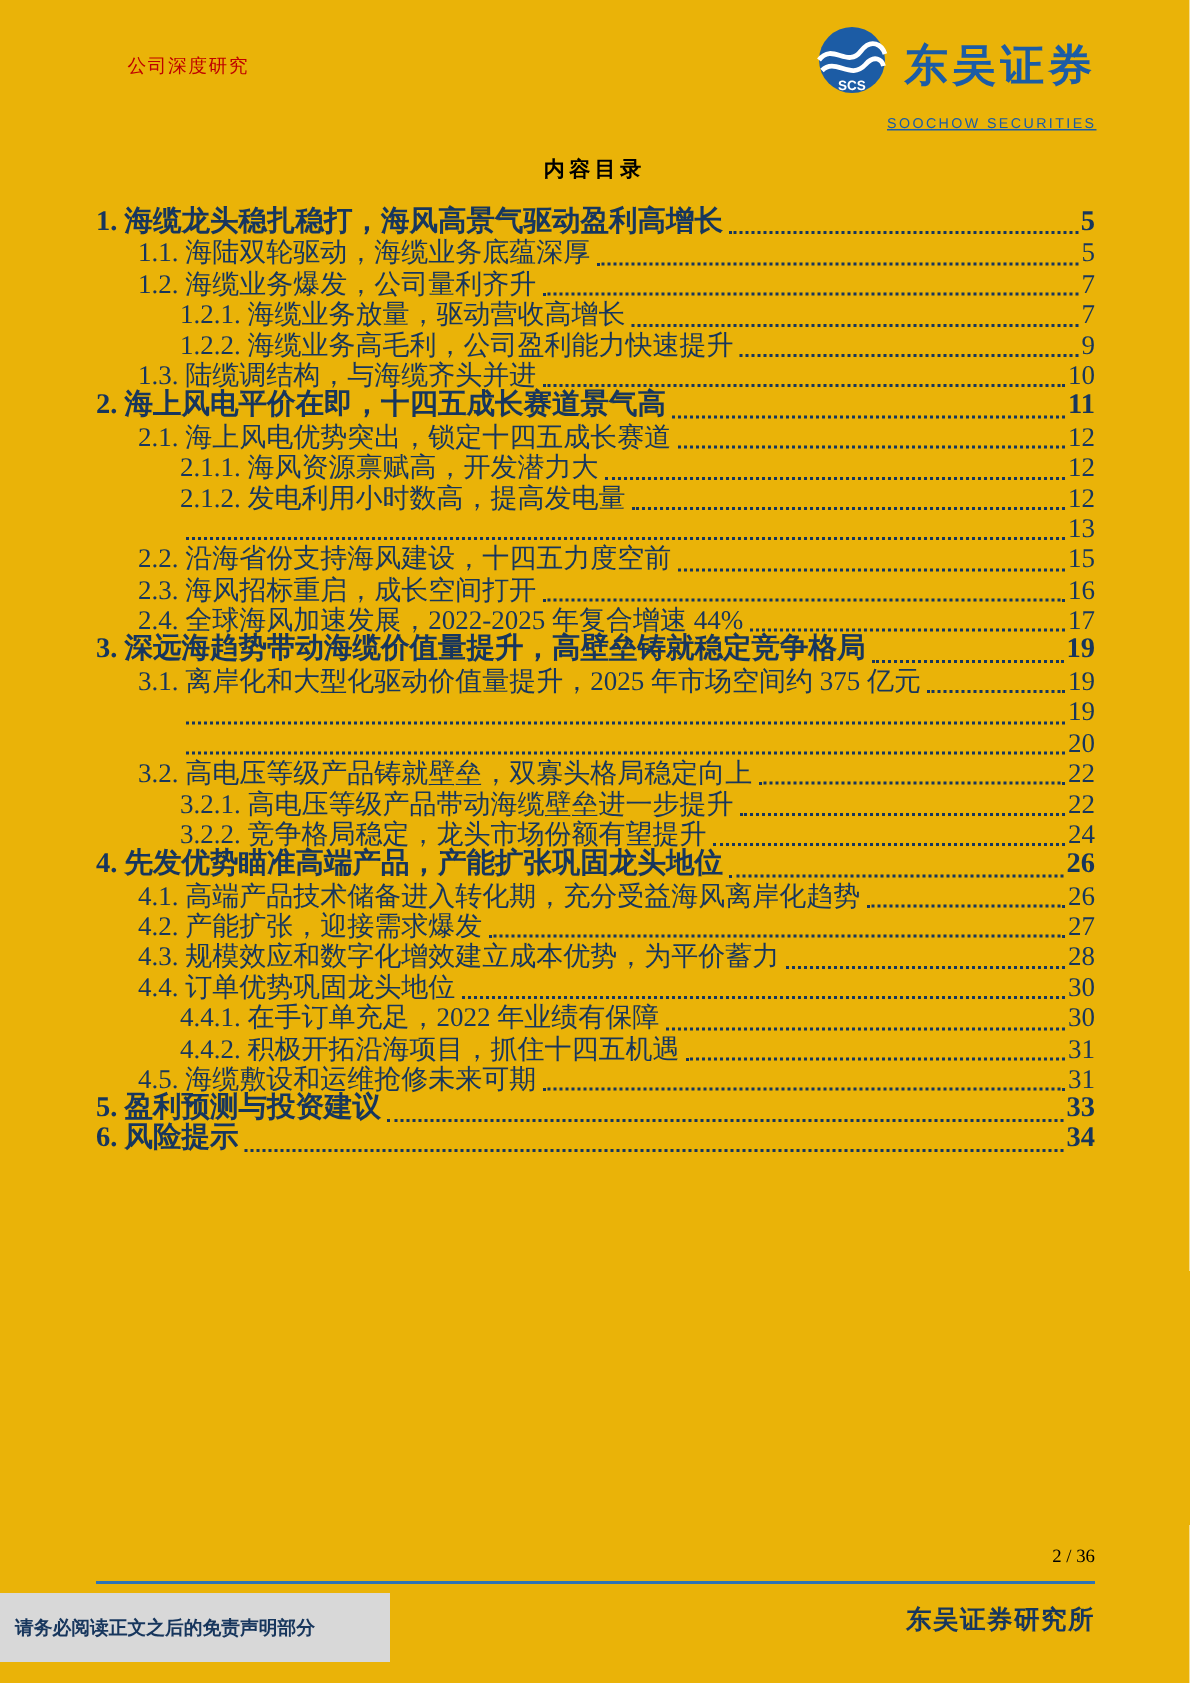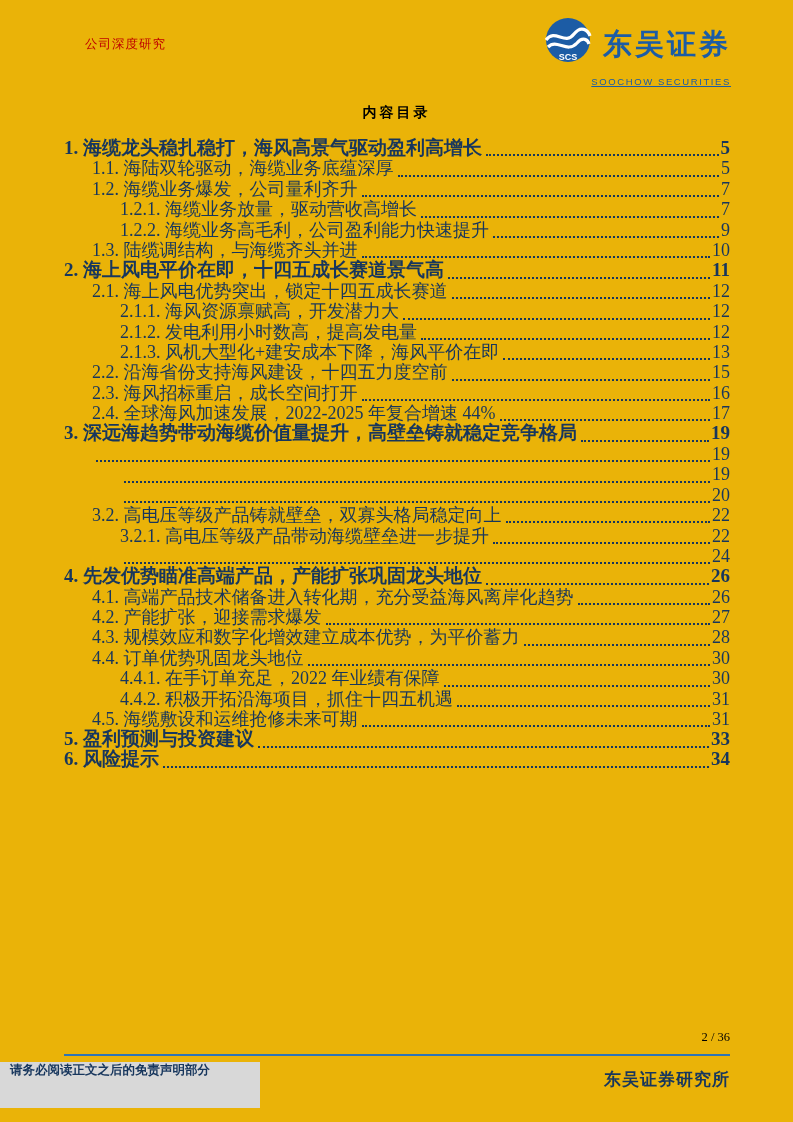--- a/index.html
+++ b/index.html
@@ -66,21 +66,21 @@
     font-size:12.5px;color:#000000;
     font-family:"Liberation Serif","DejaVu Serif",serif;
   }
   .footer-rule{
     position:absolute;left:64px;top:1054px;width:666px;height:2px;
     background:#2E74B5;
   }
   .disclaimer-box{
     position:absolute;left:0;top:1062px;width:260px;height:46px;
     background:#D8D8D8;
-    display:flex;align-items:flex-start;
+    display:flex;align-items:center;
     padding-left:10px;box-sizing:border-box;
   }
   .disclaimer-text{
     font-size:12.5px;font-weight:bold;color:#17365D;
   }
   .institute{
     position:absolute;top:1068px;right:63px;
     font-size:17px;font-weight:bold;color:#17365D;
     letter-spacing:1px;
   }
@@ -154,21 +154,20 @@
         <span class="toc-text">2.1.1. 海风资源禀赋高，开发潜力大</span>
         <span class="leader"></span>
         <span class="toc-page">12</span>
       </div>
       <div class="toc-row lvl3">
         <span class="toc-text">2.1.2. 发电利用小时数高，提高发电量</span>
         <span class="leader"></span>
         <span class="toc-page">12</span>
       </div>
       <div class="toc-row lvl3">
-        <span class="toc-text">2.1.3. 风机大型化+建安成本下降，海风平价在即</span>
         <span class="leader"></span>
         <span class="toc-page">13</span>
       </div>
       <div class="toc-row lvl2">
         <span class="toc-text">2.2. 沿海省份支持海风建设，十四五力度空前</span>
         <span class="leader"></span>
         <span class="toc-page">15</span>
       </div>
       <div class="toc-row lvl2">
         <span class="toc-text">2.3. 海风招标重启，成长空间打开</span>
@@ -179,20 +178,21 @@
         <span class="toc-text">2.4. 全球海风加速发展，2022-2025 年复合增速 44%</span>
         <span class="leader"></span>
         <span class="toc-page">17</span>
       </div>
       <div class="toc-row lvl1">
         <span class="toc-text">3. 深远海趋势带动海缆价值量提升，高壁垒铸就稳定竞争格局</span>
         <span class="leader"></span>
         <span class="toc-page">19</span>
       </div>
       <div class="toc-row lvl2">
+        <span class="toc-text">3.1. 离岸化和大型化驱动价值量提升，2025 年市场空间约 375 亿元</span>
         <span class="leader"></span>
         <span class="toc-page">19</span>
       </div>
       <div class="toc-row lvl3">
         <span class="leader"></span>
         <span class="toc-page">19</span>
       </div>
       <div class="toc-row lvl3">
         <span class="leader"></span>
         <span class="toc-page">20</span>
@@ -201,20 +201,21 @@
         <span class="toc-text">3.2. 高电压等级产品铸就壁垒，双寡头格局稳定向上</span>
         <span class="leader"></span>
         <span class="toc-page">22</span>
       </div>
       <div class="toc-row lvl3">
         <span class="toc-text">3.2.1. 高电压等级产品带动海缆壁垒进一步提升</span>
         <span class="leader"></span>
         <span class="toc-page">22</span>
       </div>
       <div class="toc-row lvl3">
+        <span class="toc-text">3.2.2. 竞争格局稳定，龙头市场份额有望提升</span>
         <span class="leader"></span>
         <span class="toc-page">24</span>
       </div>
       <div class="toc-row lvl1">
         <span class="toc-text">4. 先发优势瞄准高端产品，产能扩张巩固龙头地位</span>
         <span class="leader"></span>
         <span class="toc-page">26</span>
       </div>
       <div class="toc-row lvl2">
         <span class="toc-text">4.1. 高端产品技术储备进入转化期，充分受益海风离岸化趋势</span>

